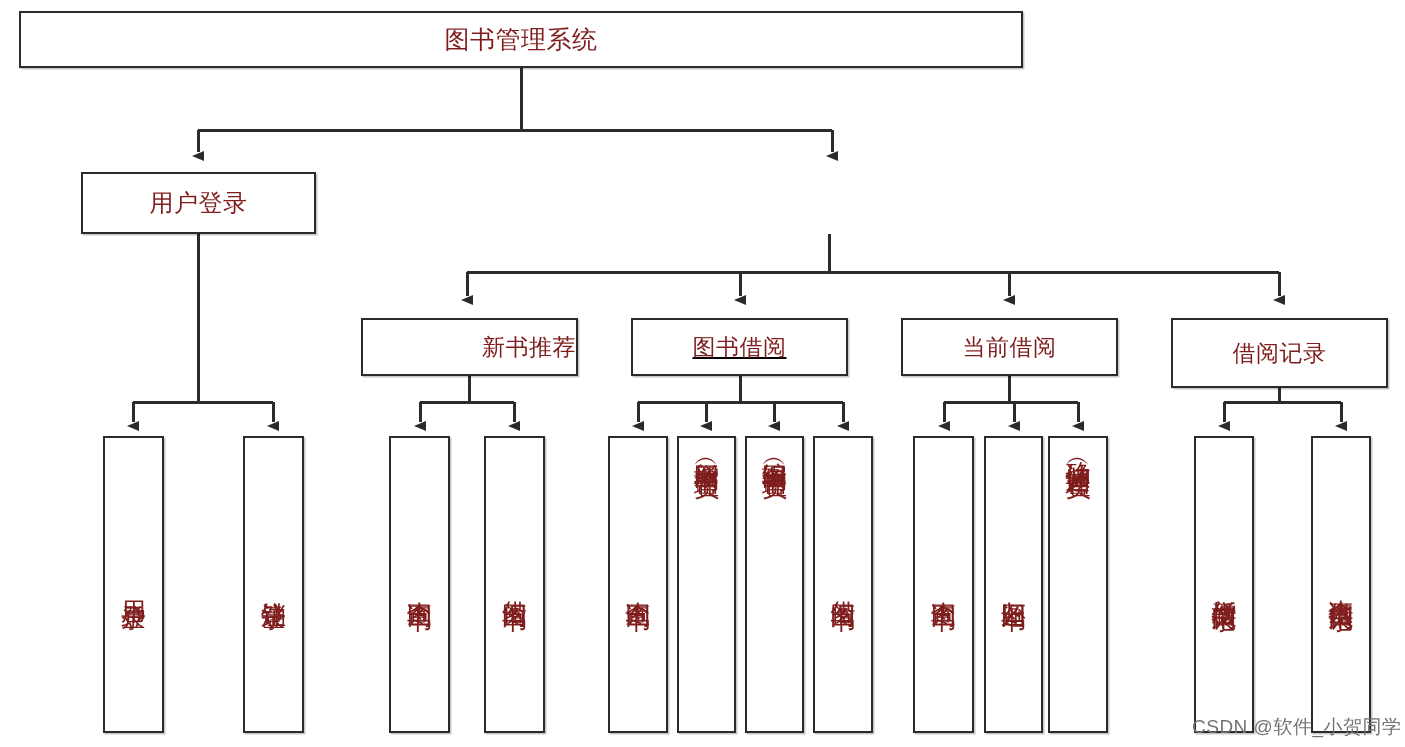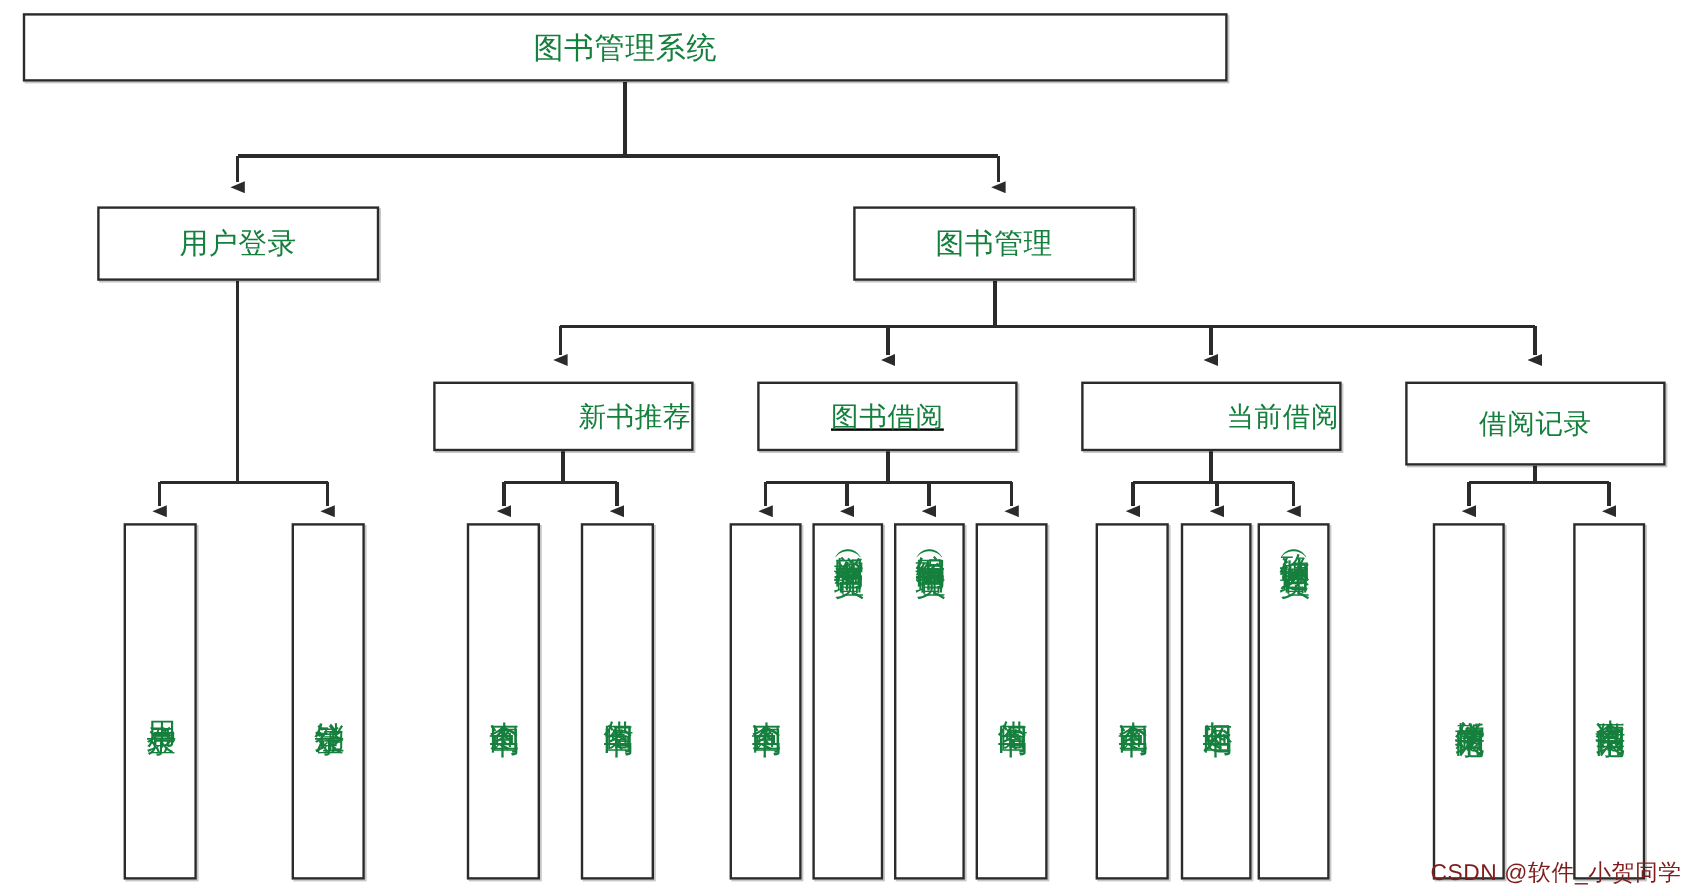--- a/index.html
+++ b/index.html
@@ -30,21 +30,21 @@
     position: absolute;
     box-sizing: border-box;
     background: #ffffff;
     border: 2.5px solid #2b2b2b;
     display: flex;
     align-items: center;
     justify-content: center;
     box-shadow: 1.5px 1.5px 0 rgba(0,0,0,0.22);
   }
   .node-label {
-    color: #15803d;
+    color: #7f1d1d;
     letter-spacing: 0.5px;
     white-space: nowrap;
     text-align: center;
   }
   .lvl0 .node-label { font-size: 25px; }
   .lvl1 .node-label { font-size: 24px; }
   .lvl2 .node-label { font-size: 23px; }
   .leaf-box {
     align-items: flex-start;
     justify-content: center;
@@ -54,21 +54,21 @@
   .leaf-box .node-label {
     writing-mode: vertical-rl;
     text-orientation: upright;
     font-size: 25px;
     line-height: 1.16;
     letter-spacing: 2px;
     white-space: nowrap;
   }
   .watermark {
     position: absolute;
-    color: #7f1d1d;
+    color: #737373;
     font-size: 19px;
     white-space: nowrap;
     letter-spacing: 0.5px;
     font-family: "Liberation Sans", "DejaVu Sans", sans-serif;
   }
 </style>
 </head>
 <body>
 
 <div id="diagram-root">
@@ -123,31 +123,28 @@
     </g>
   </svg>
 
   <div class="node-box lvl0" style="left:19px; top:11px; width:1004px; height:57px;">
     <span class="node-label">图书管理系统</span>
   </div>
 
   <div class="node-box lvl1" style="left:81px; top:172px; width:235px; height:62px;">
     <span class="node-label">用户登录</span>
   </div>
-  <div class="node-box lvl1" style="left:711px; top:172px; width:235px; height:62px;">
-    <span class="node-label">图书管理</span>
-  </div>
 
   <div class="node-box lvl2" style="left:361px; top:318px; width:217px; height:58px;justify-content:flex-end;">
     <span class="node-label">新书推荐</span>
   </div>
   <div class="node-box lvl2" style="left:631px; top:318px; width:217px; height:58px;text-decoration:underline;">
     <span class="node-label">图书借阅</span>
   </div>
-  <div class="node-box lvl2" style="left:901px; top:318px; width:217px; height:58px;justify-content:flex-end;">
+  <div class="node-box lvl2" style="left:901px; top:318px; width:217px; height:58px;">
     <span class="node-label">当前借阅</span>
   </div>
   <div class="node-box lvl2" style="left:1171px; top:318px; width:217px; height:70px;">
     <span class="node-label">借阅记录</span>
   </div>
 
   <div class="node-box leaf-box centered" style="left:103px; top:436px; width:61px; height:297px;">
     <span class="node-label">用户登录</span>
   </div>
   <div class="node-box leaf-box centered" style="left:243px; top:436px; width:61px; height:297px;">

